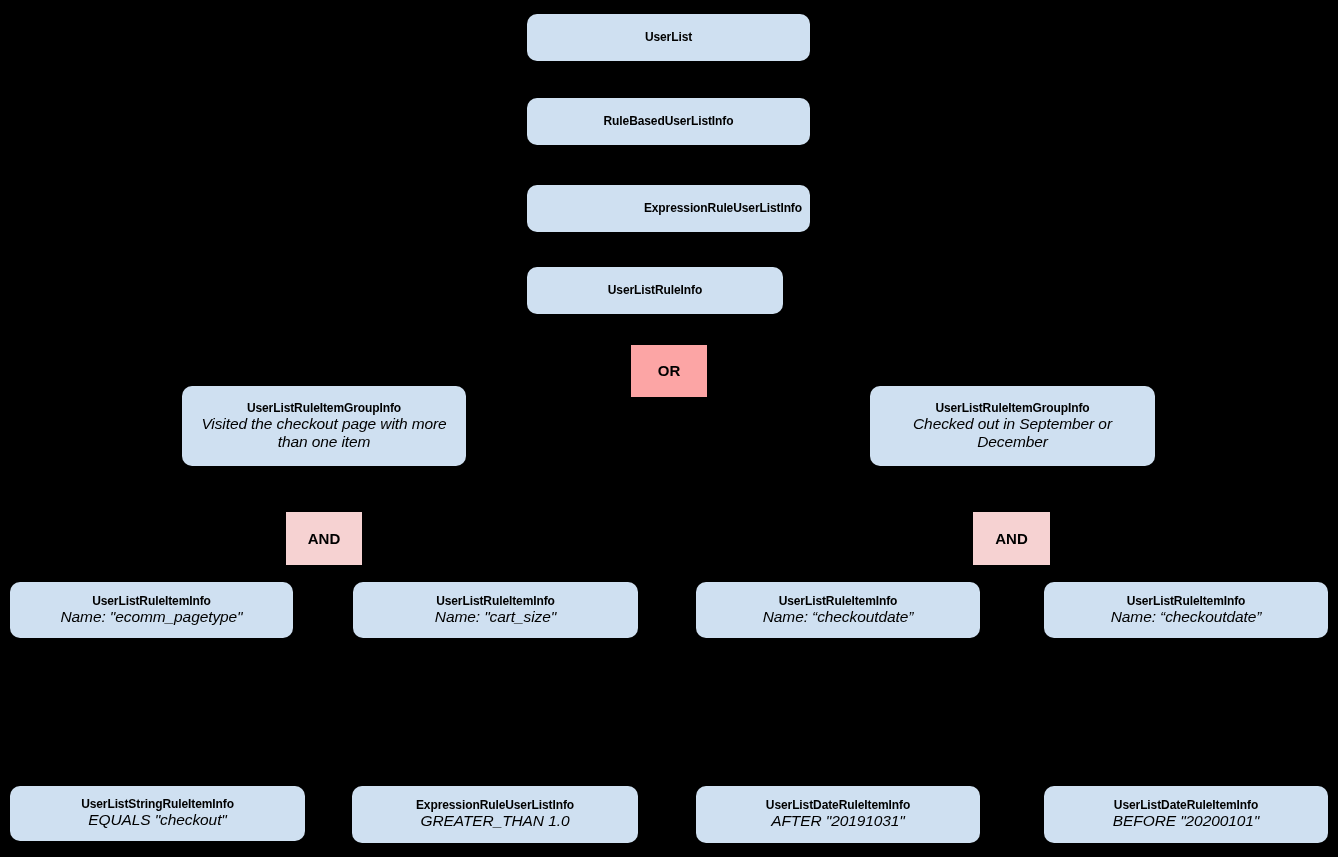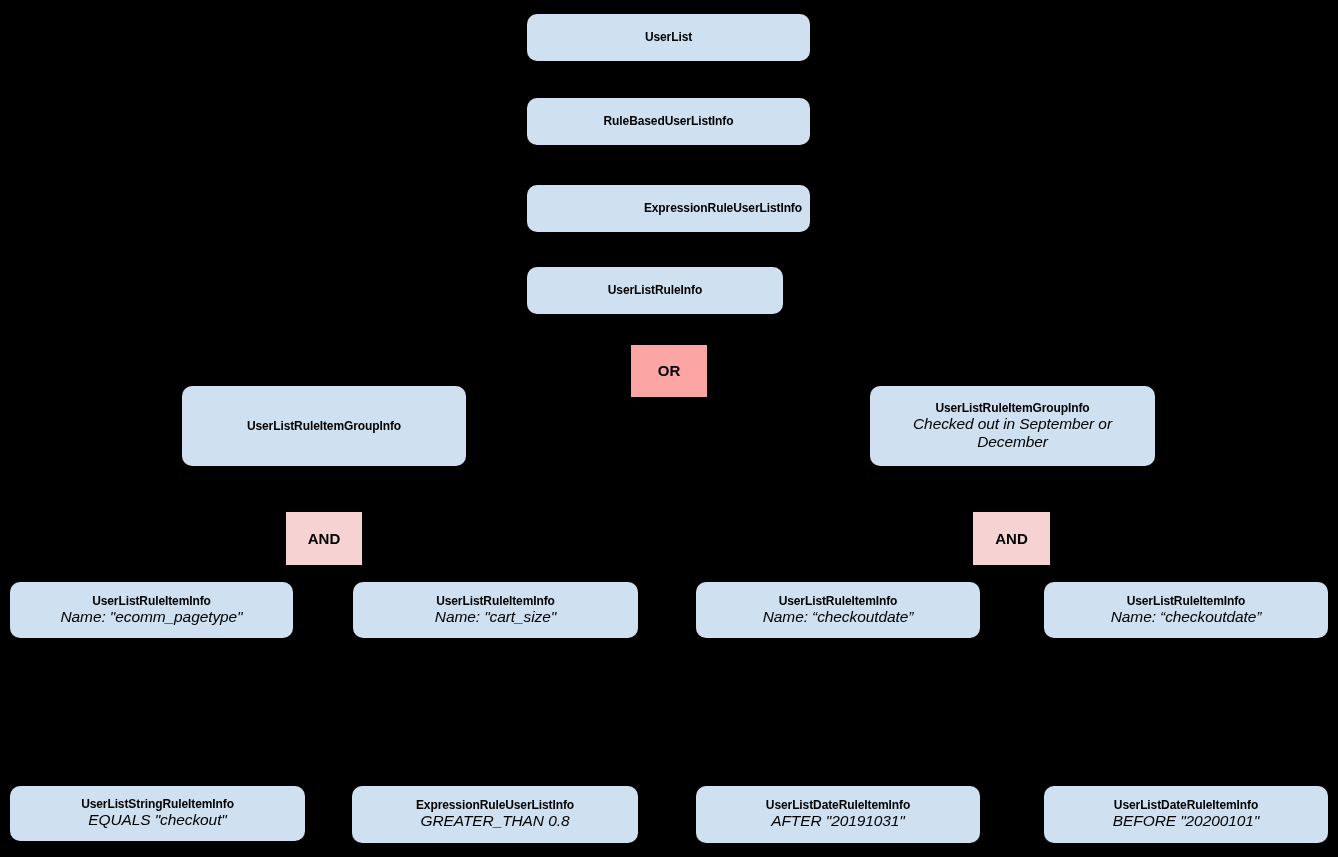--- a/index.html
+++ b/index.html
@@ -125,20 +125,21 @@
   <div class="node rounded" style="left:527px; top:267px; width:256px; height:47px;">
     <div class="n-title">UserListRuleInfo</div>
   </div>
 
   <div class="node op op-or" style="left:631px; top:345px; width:76px; height:52px;">
     <div class="op-label">OR</div>
   </div>
 
   <div class="node rounded" style="left:182px; top:386px; width:284px; height:80px;">
     <div class="n-title">UserListRuleItemGroupInfo</div>
+    <div class="n-sub wrap">Visited the checkout page with more than one item</div>
   </div>
 
   <div class="node rounded" style="left:870px; top:386px; width:285px; height:80px;">
     <div class="n-title">UserListRuleItemGroupInfo</div>
     <div class="n-sub wrap">Checked out in September or December</div>
   </div>
 
   <div class="node op op-and" style="left:286px; top:512px; width:76px; height:53px;">
     <div class="op-label">AND</div>
   </div>
@@ -167,21 +168,21 @@
     <div class="n-sub">Name: “checkoutdate”</div>
   </div>
 
   <div class="node rounded" style="left:10px; top:786px; width:295px; height:55px;">
     <div class="n-title">UserListStringRuleItemInfo</div>
     <div class="n-sub">EQUALS "checkout"</div>
   </div>
 
   <div class="node rounded" style="left:352px; top:786px; width:286px; height:57px;">
     <div class="n-title">ExpressionRuleUserListInfo</div>
-    <div class="n-sub">GREATER_THAN 0.8</div>
+    <div class="n-sub">GREATER_THAN 1.0</div>
   </div>
 
   <div class="node rounded" style="left:696px; top:786px; width:284px; height:57px;">
     <div class="n-title">UserListDateRuleItemInfo</div>
     <div class="n-sub">AFTER "20191031"</div>
   </div>
 
   <div class="node rounded" style="left:1044px; top:786px; width:284px; height:57px;">
     <div class="n-title">UserListDateRuleItemInfo</div>
     <div class="n-sub">BEFORE "20200101"</div>

